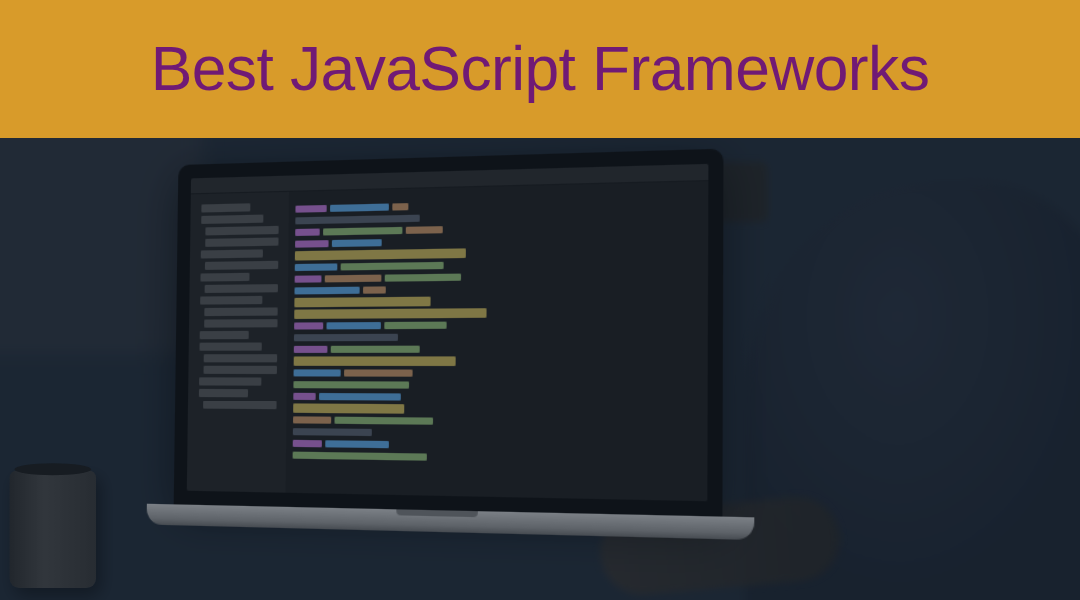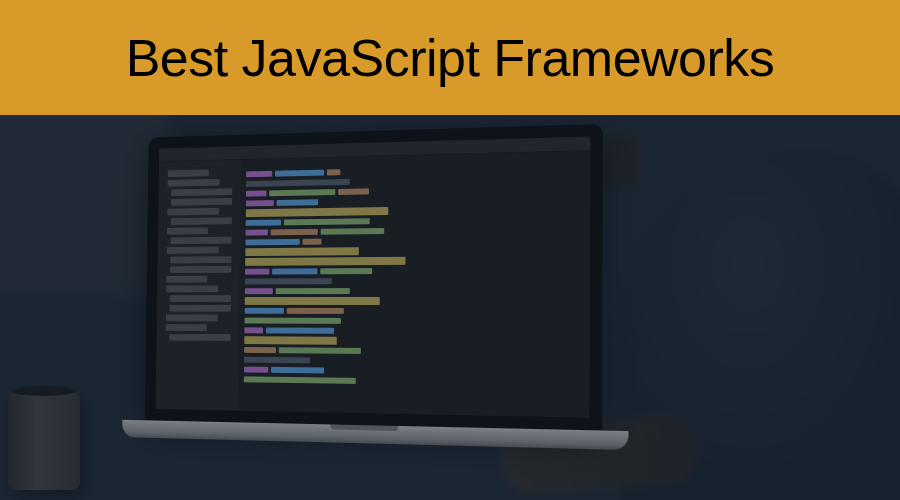--- a/index.html
+++ b/index.html
@@ -26,21 +26,21 @@
       left: 0;
       width: 100%;
       height: 115px;
       background: #d89b2a;
       display: flex;
       align-items: center;
       justify-content: center;
       z-index: 10;
     }
     .title-band h1 {
-      color: #000000;
+      color: #701a75;
       font-size: 52px;
       font-weight: 400;
       letter-spacing: -0.5px;
     }
     .photo-area {
       position: absolute;
       top: 115px;
       left: 0;
       width: 100%;
       height: 385px;

